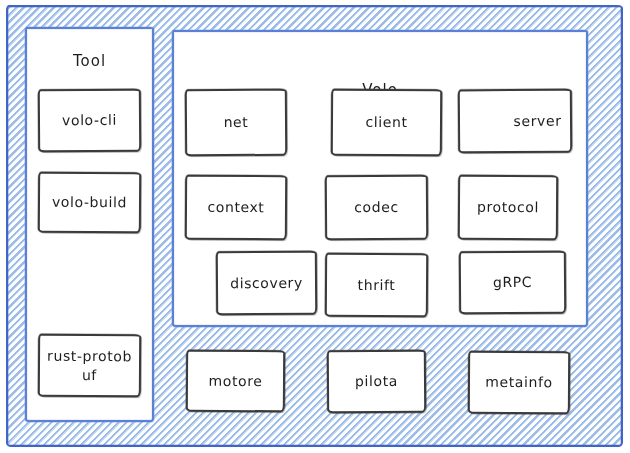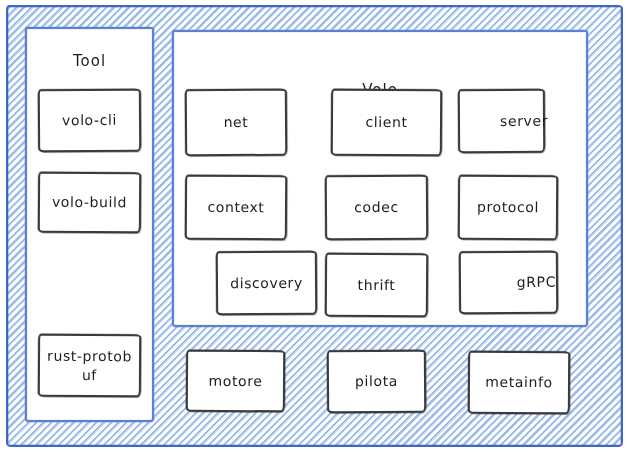--- a/index.html
+++ b/index.html
@@ -54,27 +54,27 @@
   .rA{transform:rotate(-0.4deg);}
   .rB{transform:rotate(0.35deg);}
   
   .tb0{left:11px;top:60px; width:103px;height:63px;}
   .tb1{left:11px;top:143px;width:103px;height:61px;}
   .tb2{left:11px;top:223px;width:103px;height:61px;}
   .tb3{left:11px;top:298px;width:103px;height:63px;margin-top:7px;}
   
   .vb0{left:11px; top:57px; width:102px;height:67px;}
   .vb1{left:151px;top:57px; width:111px;height:67px;margin-left:6px;}
-  .vb2{left:284px;top:57px; width:87px;height:64px;padding-left:45px;}
+  .vb2{left:284px;top:57px; width:114px;height:64px;padding-left:45px;}
   .vb3{left:11px; top:143px;width:102px;height:65px;}
   .vb4{left:151px;top:143px;width:103px;height:65px;}
   .vb5{left:284px;top:143px;width:100px;height:65px;}
   .vb6{left:12px; top:219px;width:101px;height:64px;margin-left:30px;}
   .vb7{left:151px;top:221px;width:103px;height:64px;}
-  .vb8{left:285px;top:219px;width:99px; height:63px;justify-content:flex-end;}
+  .vb8{left:285px;top:219px;width:107px; height:63px;}
   
   .bb0{left:178px;top:343px;width:99px; height:62px;}
   .bb1{left:319px;top:343px;width:99px; height:63px;}
   .bb2{left:460px;top:344px;width:102px;height:63px;}
 </style>
 </head>
 <body>
 
 <div class="stage">
   <div class="frame">

